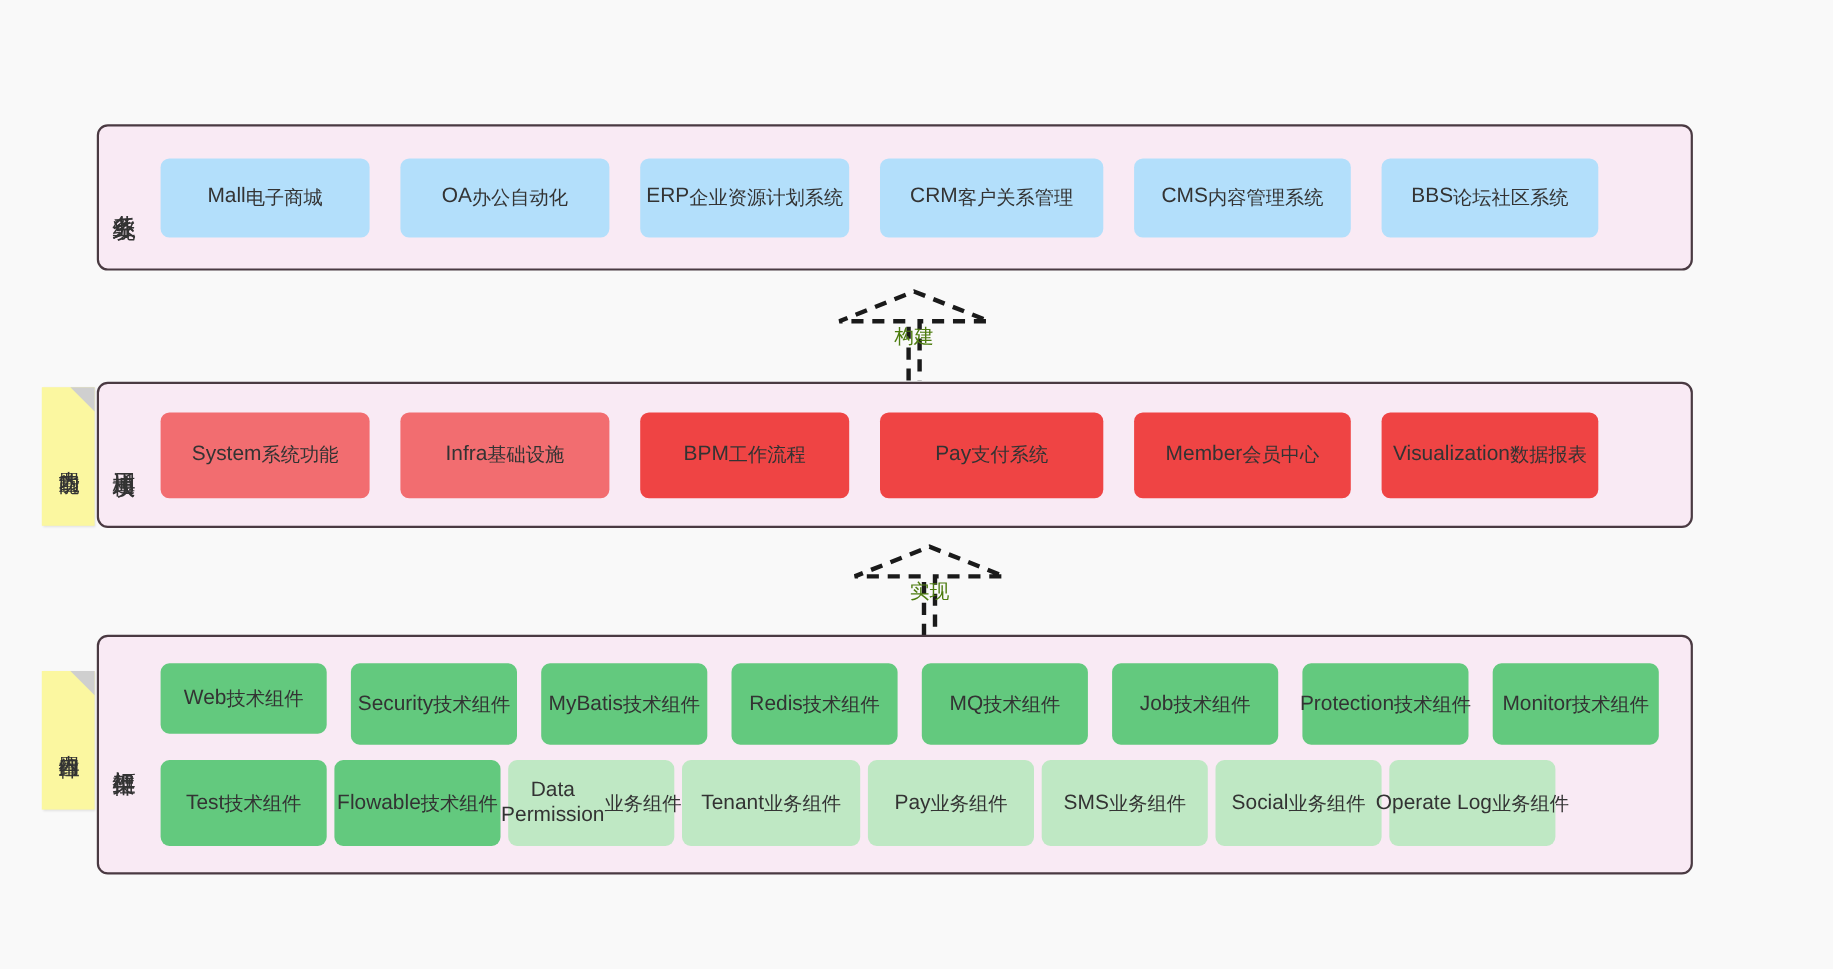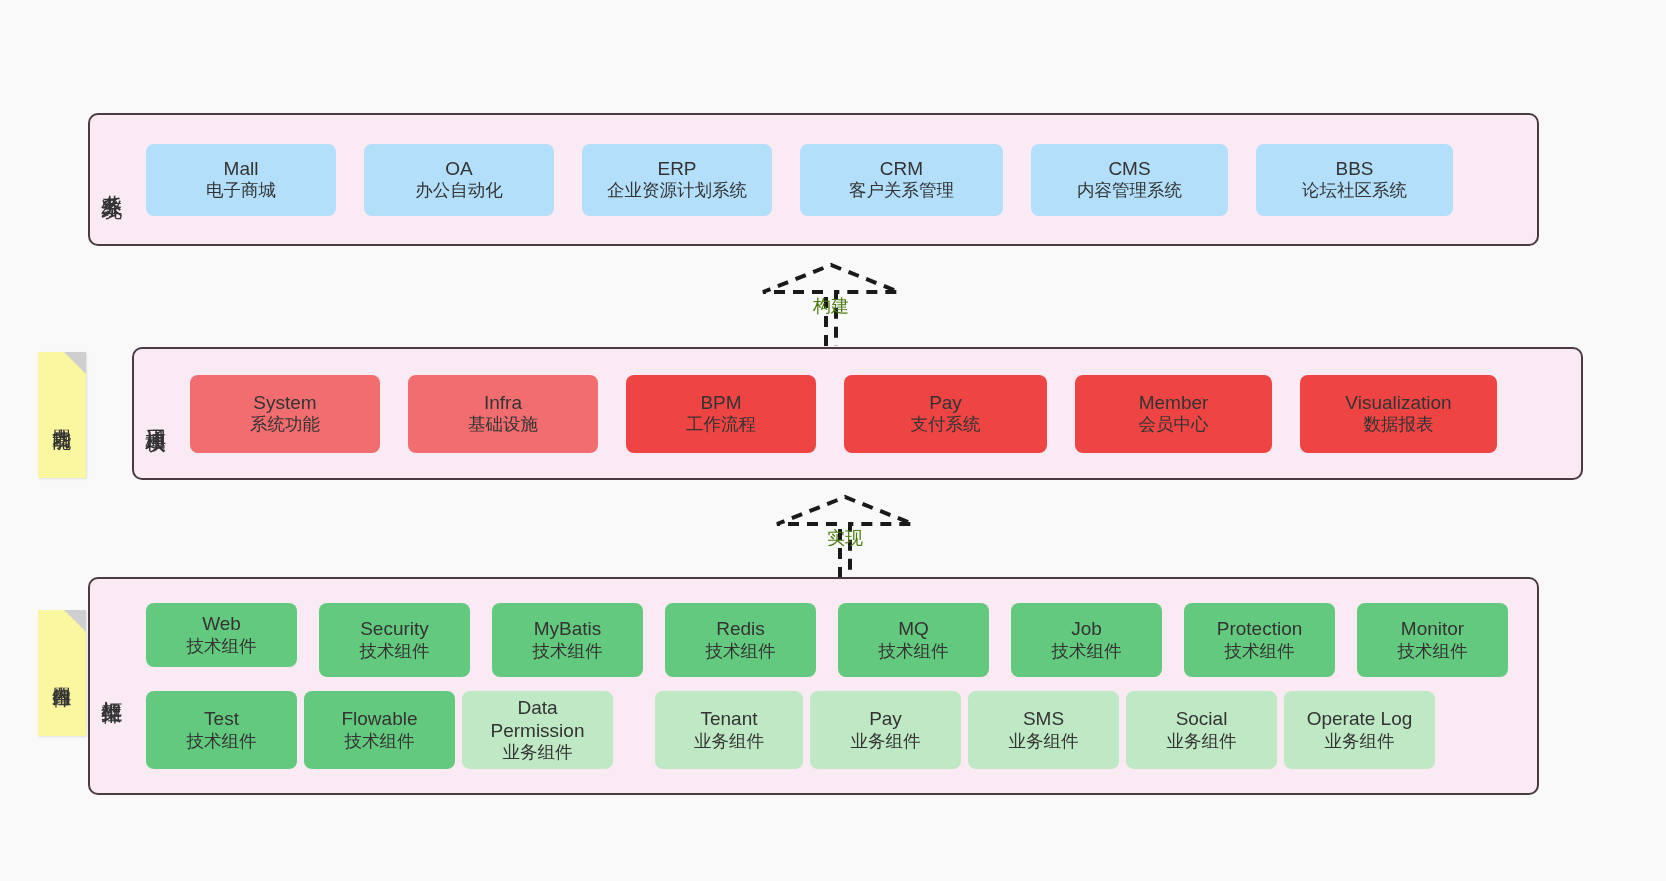--- a/index.html
+++ b/index.html
@@ -60,21 +60,21 @@
   .row {
     display: flex;
     gap: 0;
     align-items: stretch;
   }
 
   
   .card {
     border-radius: 8px;
     display: flex;
-    flex-direction: column;
+    flex-direction: row;
     align-items: center;
     justify-content: center;
     text-align: center;
     box-sizing: border-box;
     line-height: 1.18;
     color: #333333;
   }
   .card .name {
     font-size: 19px;
     white-space: nowrap;
@@ -175,21 +175,21 @@
       <path d="M70 84 L70 30 L7 30 L75 3 L143 30 L80 30 L80 84" fill="none" stroke="#1a1a1a" stroke-width="4" stroke-dasharray="11 8" stroke-linecap="butt" stroke-linejoin="miter"></path>
     </svg>
     <span class="conn-label" style="top:32px;">构建</span>
   </div>
 
   <div class="sticky" style="left:38px; top:352px; width:48px; height:126px;">
     <span class="fold"></span>
     <span>内置功能</span>
   </div>
 
-  <div class="layer" style="left:88px; top:347px; width:1451px; height:133px;margin-left:44px;">
+  <div class="layer" style="left:88px; top:347px; width:1451px; height:133px;">
     <div class="layer-title">通用模块</div>
     <div class="layer-body">
       <div class="row" style="gap:28px; padding-left:8px;">
         <div class="card c-red" style="width:190px;height:78px;">
           <span class="name">System</span>
           <span class="sub">系统功能</span>
         </div>
         <div class="card c-red" style="width:190px;height:78px;">
           <span class="name">Infra</span>
           <span class="sub">基础设施</span>
@@ -271,21 +271,21 @@
           <span class="sub">技术组件</span>
         </div>
         <div class="card c-green" style="width:151px;height:78px;">
           <span class="name">Flowable</span>
           <span class="sub">技术组件</span>
         </div>
         <div class="card c-lightgreen wrap" style="width:151px;height:78px;">
           <span class="name" style="max-width:120px;">Data Permission</span>
           <span class="sub">业务组件</span>
         </div>
-        <div class="card c-lightgreen" style="width:148px;height:78px;margin-left:35px;">
+        <div class="card c-lightgreen" style="width:162px;height:78px;">
           <span class="name">Tenant</span>
           <span class="sub">业务组件</span>
         </div>
         <div class="card c-lightgreen" style="width:151px;height:78px;">
           <span class="name">Pay</span>
           <span class="sub">业务组件</span>
         </div>
         <div class="card c-lightgreen" style="width:151px;height:78px;">
           <span class="name">SMS</span>
           <span class="sub">业务组件</span>

